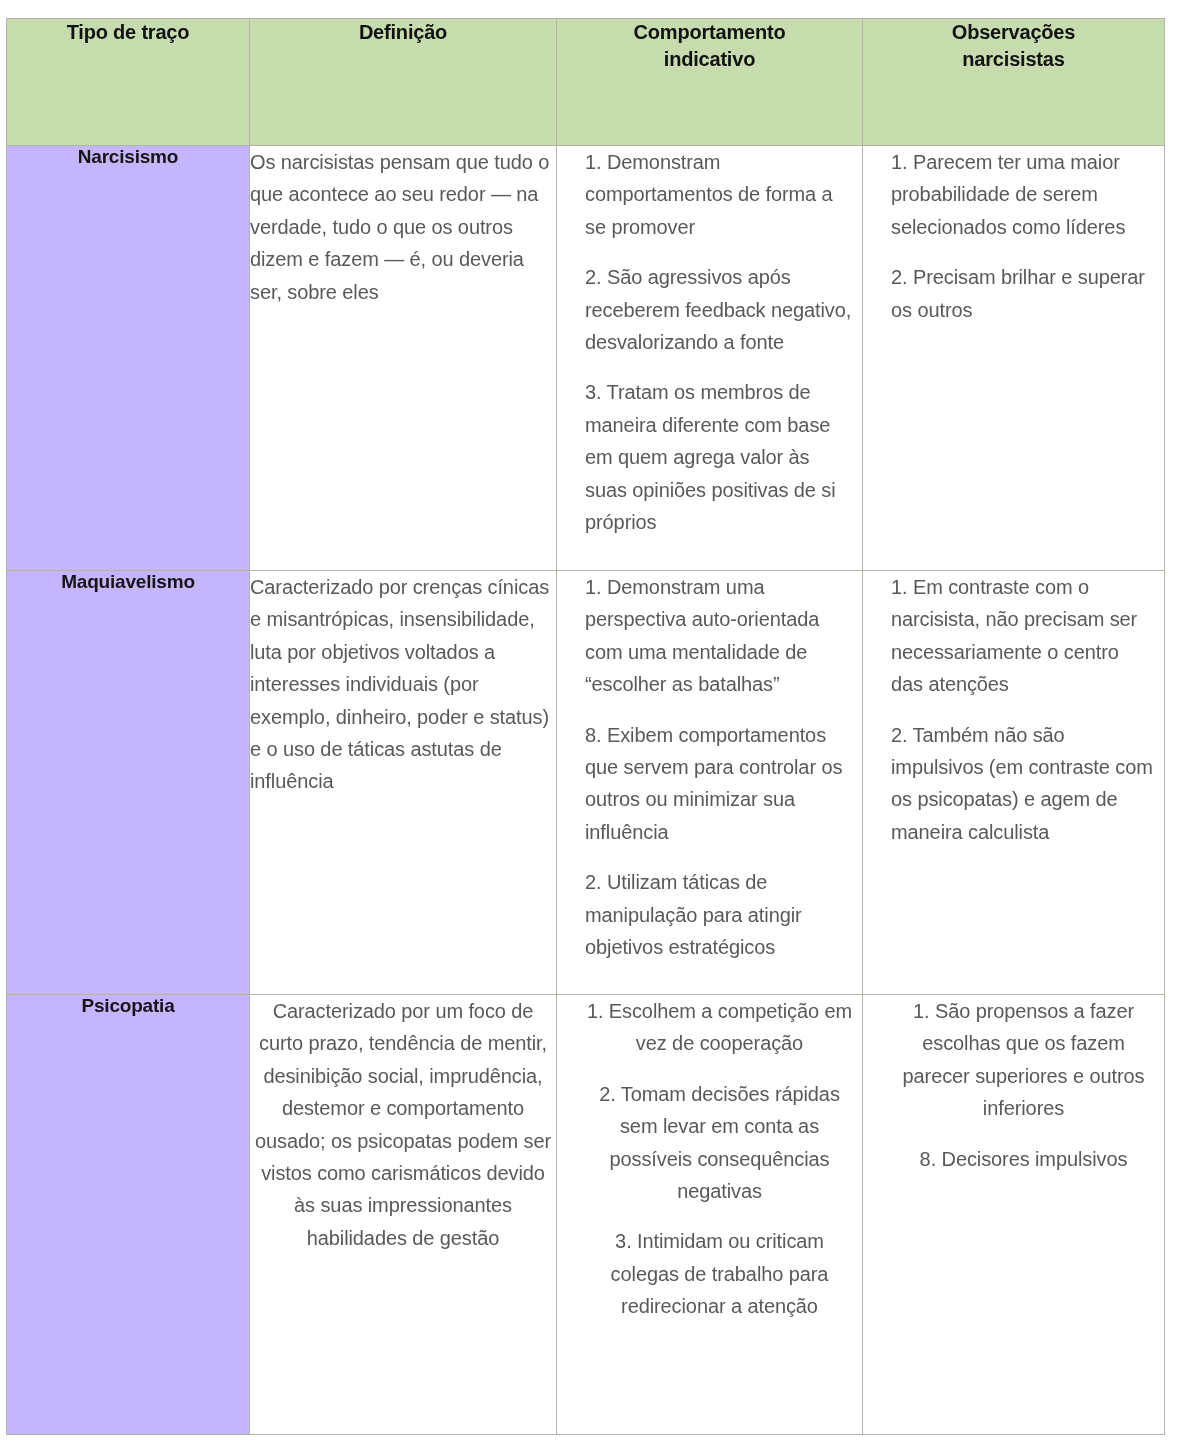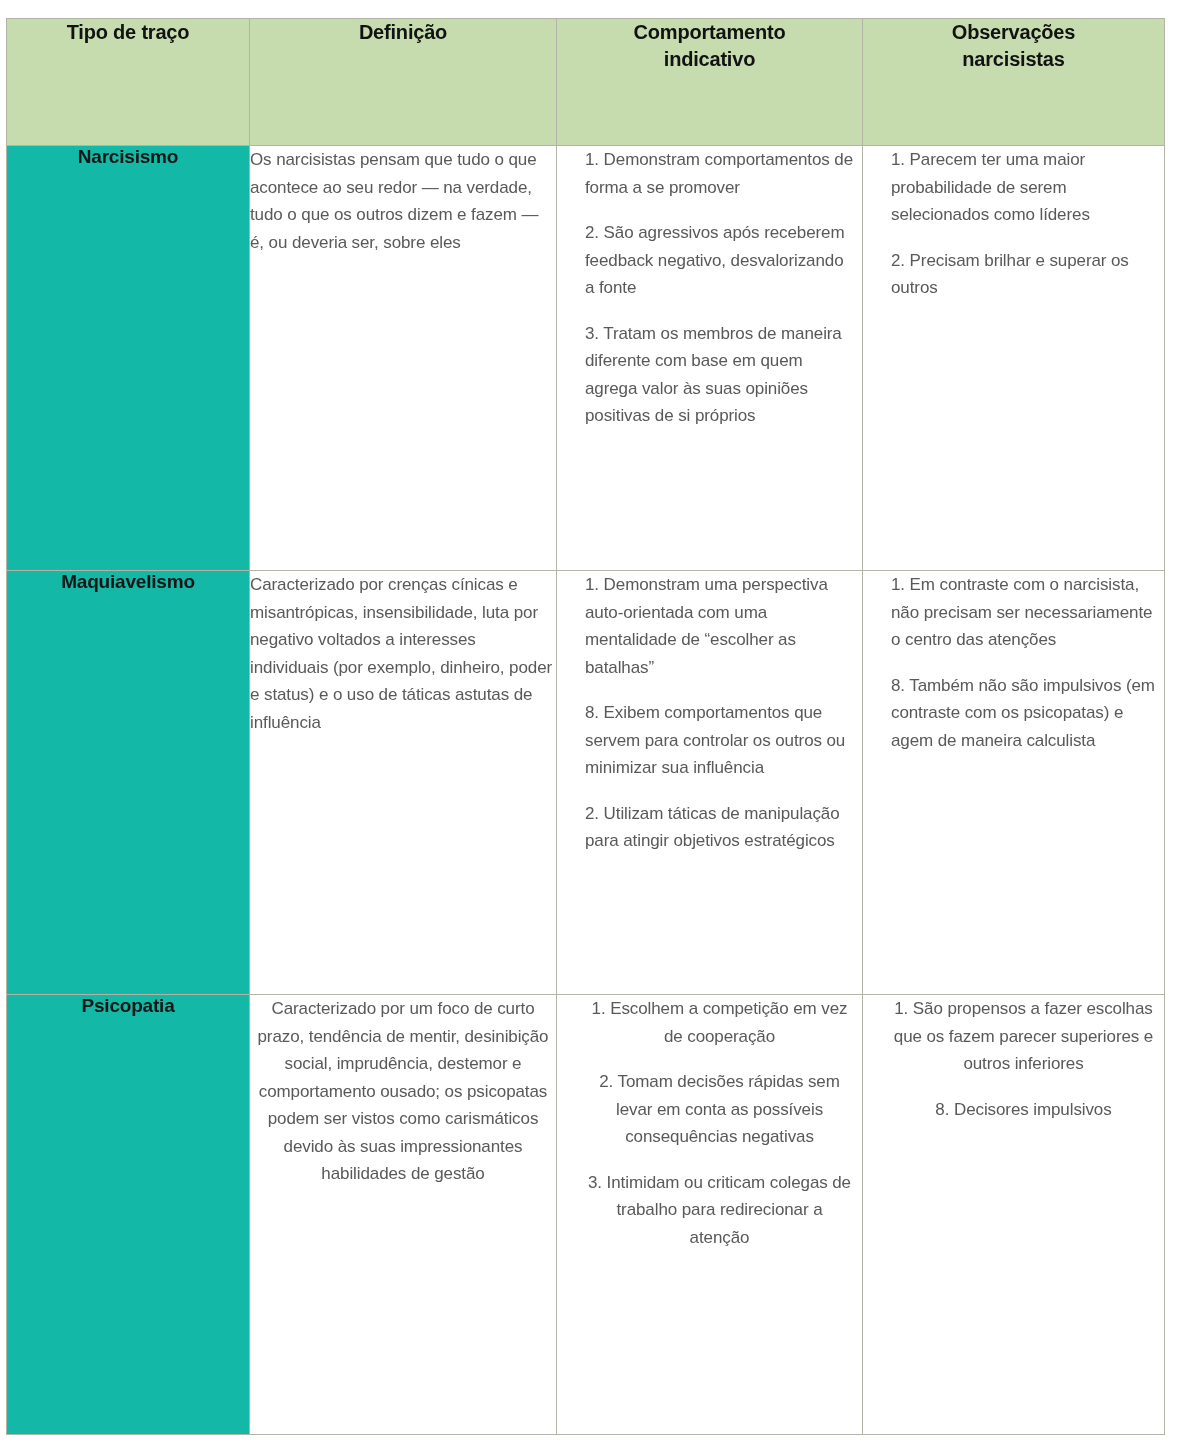--- a/index.html
+++ b/index.html
@@ -51,35 +51,35 @@
     font-weight: bold;
     font-size: 20px;
     line-height: 1.35;
     color: #121212;
     letter-spacing: -0.2px;
     padding: 4px 10px;
   }
 
   
   td.trait-cell {
-    background: #14b8a6;
+    background: #c4b5fd;
     text-align: center;
     vertical-align: middle;
     font-weight: bold;
     font-size: 19px;
     color: #161616;
     letter-spacing: -0.2px;
     padding: 6px 10px;
   }
 
   
   td.body-cell {
     background: #ffffff;
     color: #59595b;
-    font-size: 17px;
+    font-size: 20px;
     line-height: 1.62;
     padding: 22px 26px 22px 38px;
     vertical-align: top;
     letter-spacing: -0.1px;
     margin-left: 36px;
   }
   td.body-cell.narrow-pad {
     padding-left: 28px;
     padding-right: 8px;
   }
@@ -143,30 +143,30 @@
           <p>1. Parecem ter uma maior probabilidade de serem selecionados como líderes</p>
           <p>2. Precisam brilhar e superar os outros</p>
         </td>
       </tr>
 
       <tr class="row-maquiavelismo">
         <td class="trait-cell">
           <span>Maquiavelismo</span>
         </td>
         <td class="body-cell">
-          <p>Caracterizado por crenças cínicas e misantrópicas, insensibilidade, luta por negativo voltados a interesses individuais (por exemplo, dinheiro, poder e status) e o uso de táticas astutas de influência</p>
+          <p>Caracterizado por crenças cínicas e misantrópicas, insensibilidade, luta por objetivos voltados a interesses individuais (por exemplo, dinheiro, poder e status) e o uso de táticas astutas de influência</p>
         </td>
         <td class="body-cell narrow-pad">
           <p>1. Demonstram uma perspectiva auto-orientada com uma mentalidade de “escolher as batalhas”</p>
           <p>8. Exibem  comportamentos que servem para controlar os outros ou minimizar sua influência</p>
           <p>2. Utilizam táticas de manipulação para atingir objetivos estratégicos</p>
         </td>
         <td class="body-cell narrow-pad">
           <p>1. Em contraste com o narcisista, não precisam ser necessariamente o centro das atenções</p>
-          <p>8. Também não são impulsivos (em contraste com os psicopatas) e agem de maneira calculista</p>
+          <p>2. Também não são impulsivos (em contraste com os psicopatas) e agem de maneira calculista</p>
         </td>
       </tr>
 
       <tr class="row-psicopatia">
         <td class="trait-cell">
           <span>Psicopatia</span>
         </td>
         <td class="body-cell">
           <p>Caracterizado por um foco de curto prazo, tendência de mentir, desinibição social, imprudência, destemor e comportamento ousado; os psicopatas podem ser vistos como carismáticos devido às suas impressionantes habilidades de gestão</p>
         </td>

